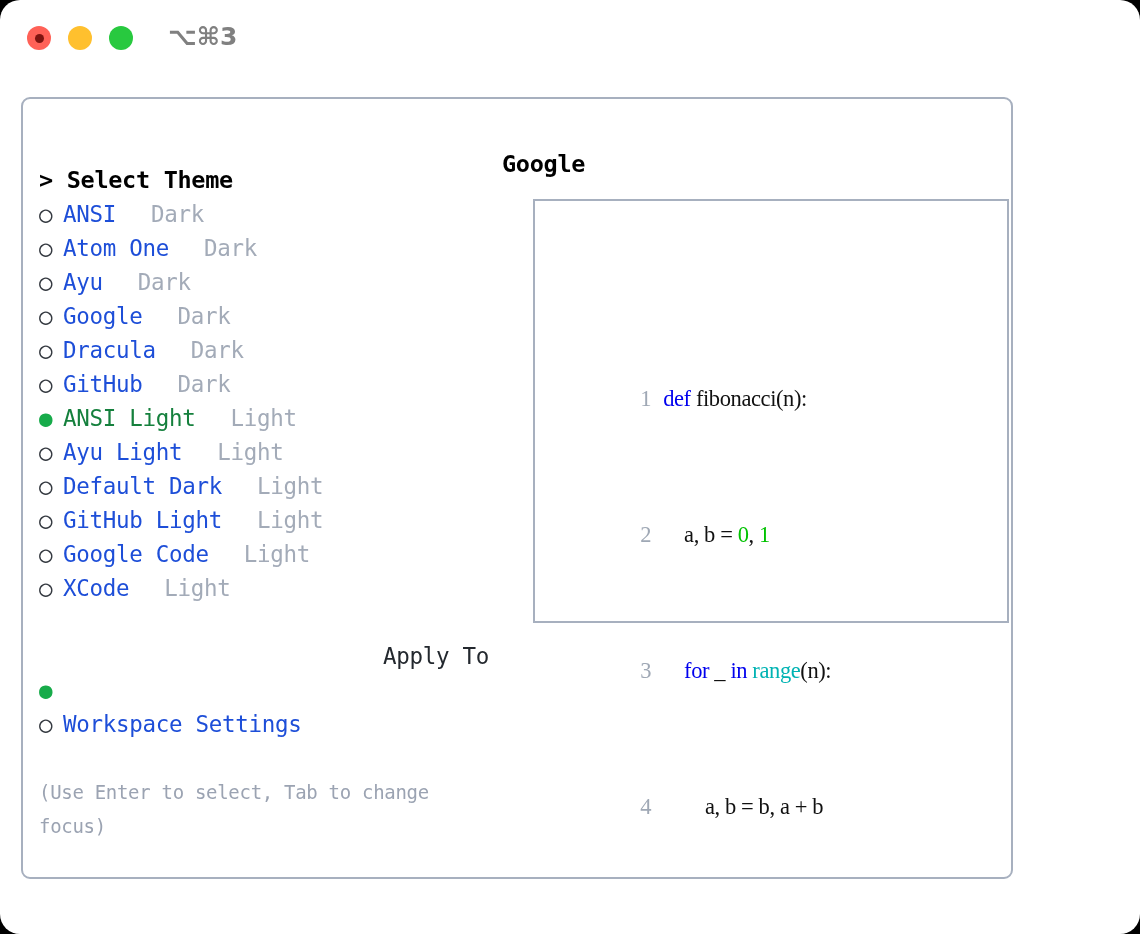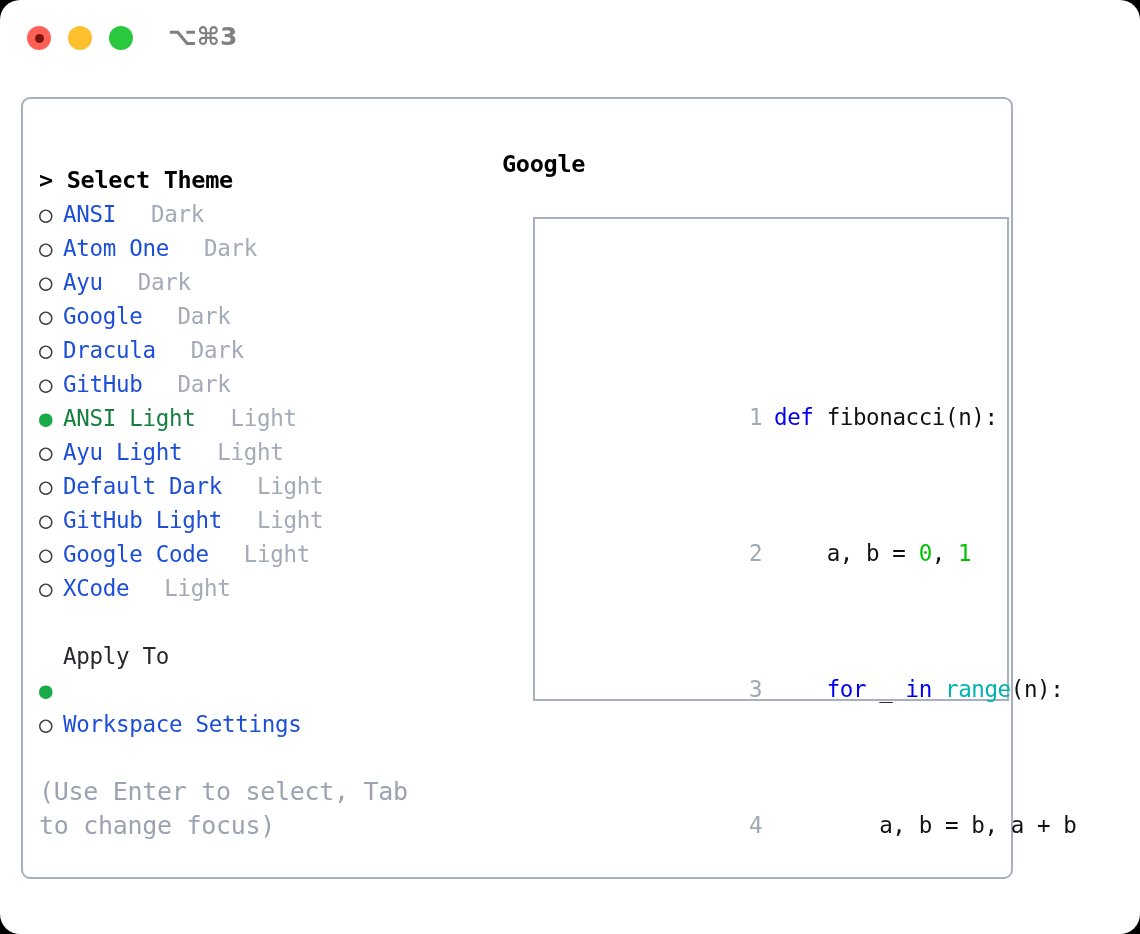--- a/index.html
+++ b/index.html
@@ -140,43 +140,45 @@
   }
 
   .apply-heading {
     height: 34px;
     line-height: 34px;
     font-size: 22.5px;
     color: #23282e;
     padding-left: 24px;
     white-space: pre;
     letter-spacing: -0.3px;
+    text-align: right;
   }
 
   .spacer-line { height: 34px; }
 
   .hint {
     margin-top: 34px;
-    font-size: 25px;
+    font-size: 19px;
     line-height: 34px;
     color: #9ba3b2;
     width: 400px;
     letter-spacing: -0.3px;
   }
 
   
   .preview-box {
     position: absolute;
     left: 31px;
-    top: 70px;
+    top: 52px;
     width: 476px;
-    height: 484px;
+    height: 424px;
     border: 2px solid #a7b0bf;
     box-sizing: border-box;
     background: #ffffff;
+    font-family: Liberation Serif, serif;
   }
   .code {
     position: absolute;
     left: 17px;
     top: 45px;
     font-size: 22.5px;
     line-height: 34px;
     white-space: pre;
     letter-spacing: -0.4px;
   }

